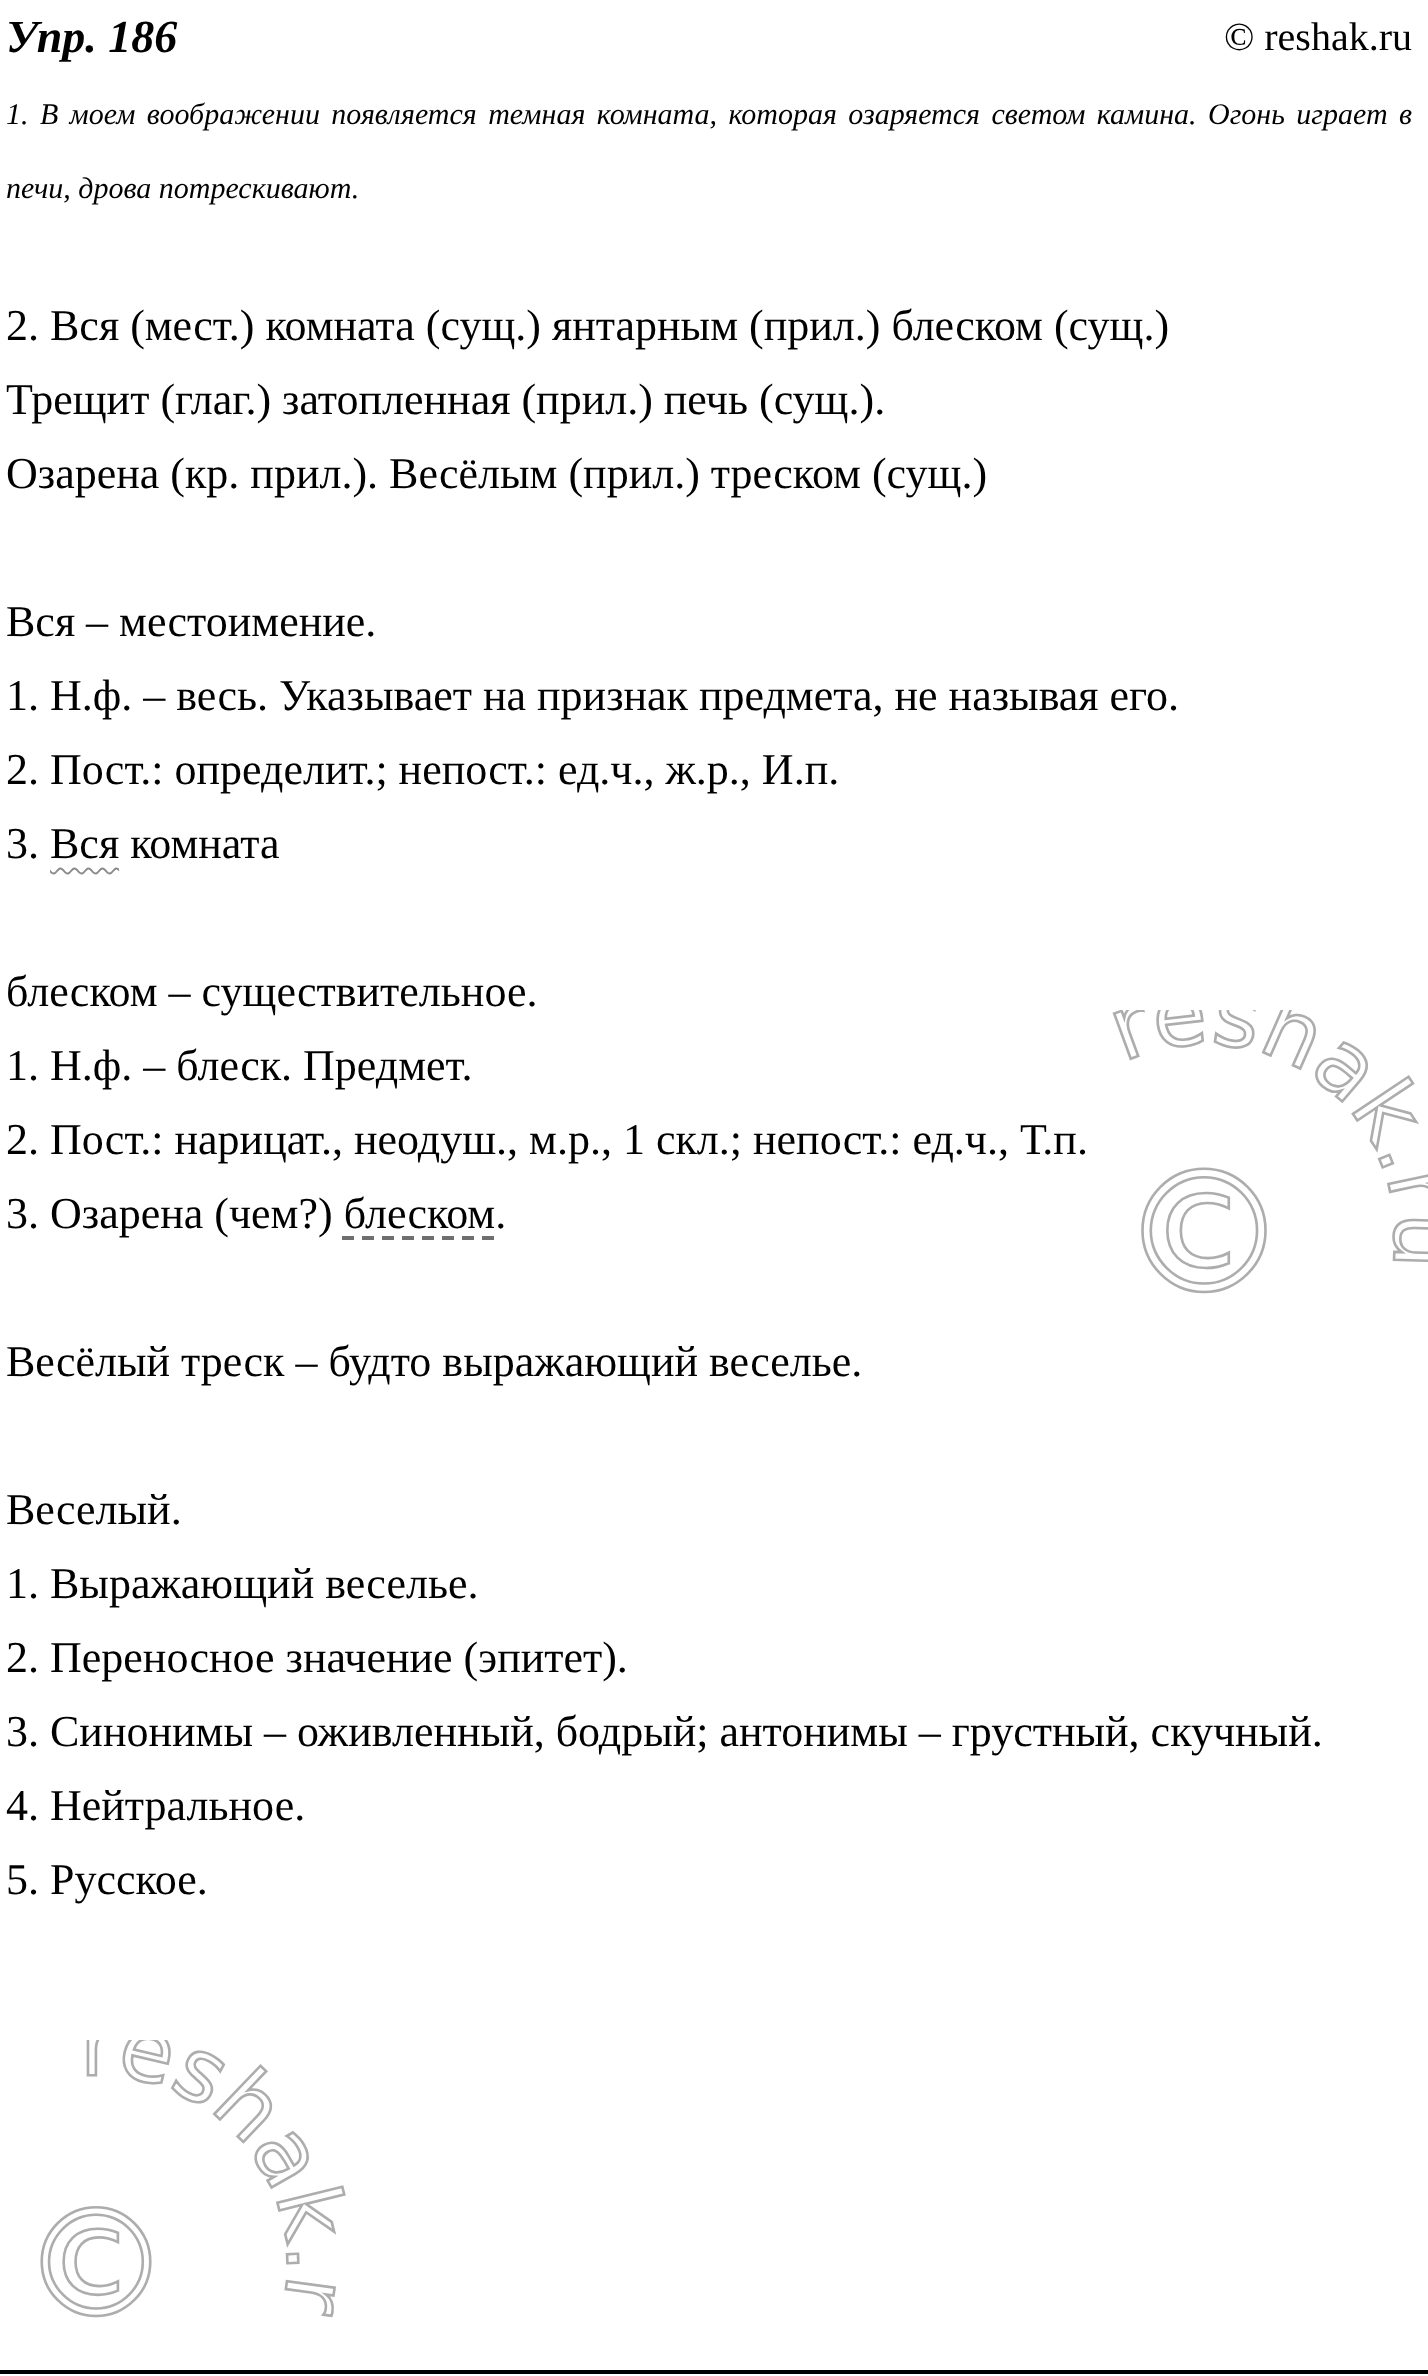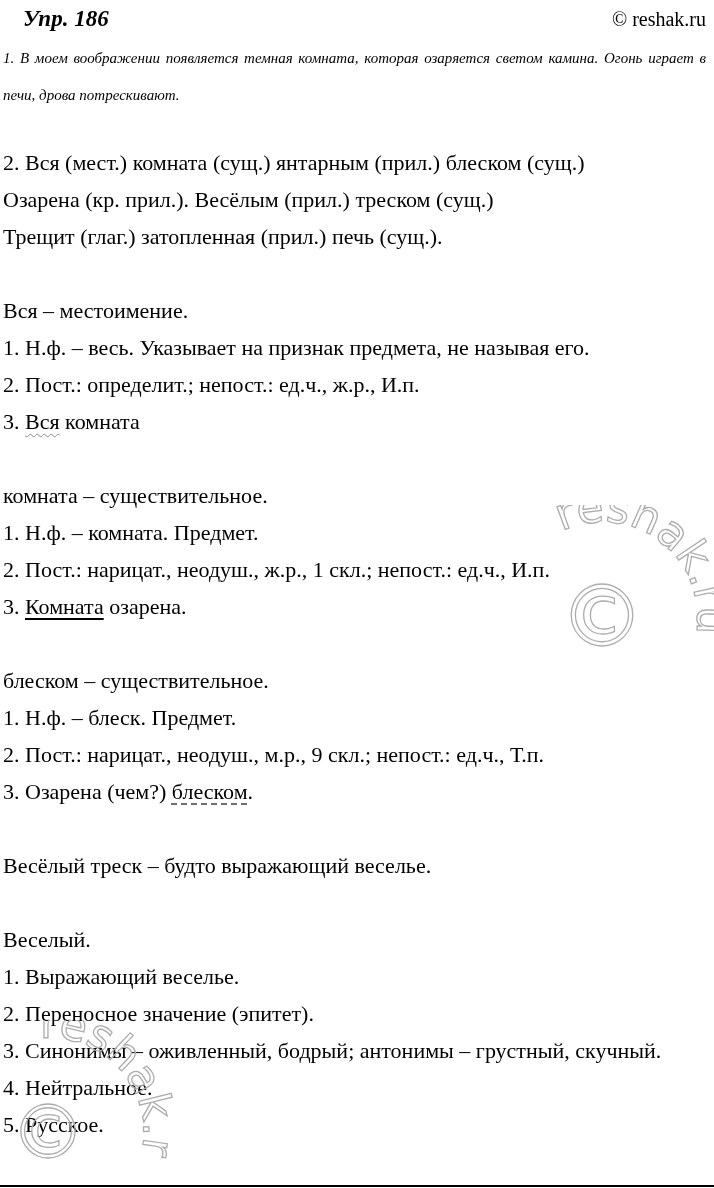--- a/index.html
+++ b/index.html
@@ -14,21 +14,20 @@
   .page{
     position:relative;
     padding:4px 8px 0 3px;
     width:703px;
   }
   .header{
     display:flex;
     justify-content:space-between;
     align-items:flex-start;
     line-height:30px;
-    margin-left:20px;
   }
   .title{
     font-weight:bold;
     font-style:italic;
     font-size:23px;
   }
   .copyright{
     font-size:20px;
   }
   .line{
@@ -95,41 +94,35 @@
 
   <div class="header">
     <span class="title">Упр. 186</span>
     <span class="copyright">© reshak.ru</span>
   </div>
 
   <p class="intro">1. В моем воображении появляется темная комната, которая озаряется светом камина. Огонь играет в печи, дрова потрескивают.</p>
 
   <div class="tagged">
       <p class="line"><span class="word">2. Вся</span><span class="ann"> (мест.)</span><span class="word"> комната</span><span class="ann"> (сущ.)</span><span class="word"> янтарным</span><span class="ann"> (прил.)</span><span class="word"> блеском</span><span class="ann"> (сущ.)</span></p>
+      <p class="line"><span class="word">Трещит</span><span class="ann"> (глаг.)</span><span class="word"> затопленная</span><span class="ann"> (прил.)</span><span class="word"> печь</span><span class="ann"> (сущ.).</span></p>
       <p class="line"><span class="word">Озарена</span><span class="ann"> (кр. прил.).</span><span class="word"> Весёлым</span><span class="ann"> (прил.)</span><span class="word"> треском</span><span class="ann"> (сущ.)</span></p>
-      <p class="line"><span class="word">Трещит</span><span class="ann"> (глаг.)</span><span class="word"> затопленная</span><span class="ann"> (прил.)</span><span class="word"> печь</span><span class="ann"> (сущ.).</span></p>
     </div>
 
   <div>
       <div class="group">
         <p class="line">Вся – местоимение.</p>
         <p class="line"><span>1. Н.ф. – весь. Указывает на признак предмета, не называя его.</span></p>
         <p class="line"><span>2. Пост.: определит.; непост.: ед.ч., ж.р., И.п.</span></p>
         <p class="line"><span>3. </span><span class="u-wavy">Вся</span><span> комната</span></p>
       </div>
       <div class="group">
-        <p class="line">комната – существительное.</p>
-        <p class="line"><span>1. Н.ф. – комната. Предмет.</span></p>
-        <p class="line"><span>2. Пост.: нарицат., неодуш., ж.р., 1 скл.; непост.: ед.ч., И.п.</span></p>
-        <p class="line"><span>3. </span><span class="u-solid">Комната</span><span> озарена.</span></p>
-      </div>
-      <div class="group">
         <p class="line">блеском – существительное.</p>
         <p class="line"><span>1. Н.ф. – блеск. Предмет.</span></p>
-        <p class="line"><span>2. Пост.: нарицат., неодуш., м.р., 9 скл.; непост.: ед.ч., Т.п.</span></p>
+        <p class="line"><span>2. Пост.: нарицат., неодуш., м.р., 1 скл.; непост.: ед.ч., Т.п.</span></p>
         <p class="line"><span>3. Озарена (чем?) </span><span class="u-dashed">блеском</span><span>.</span></p>
       </div>
     </div>
 
   <div class="group">
       <p class="line wrapline">Весёлый треск – будто выражающий веселье.</p>
     </div>
 
   <div class="group">
     <p class="line">Веселый.</p>

